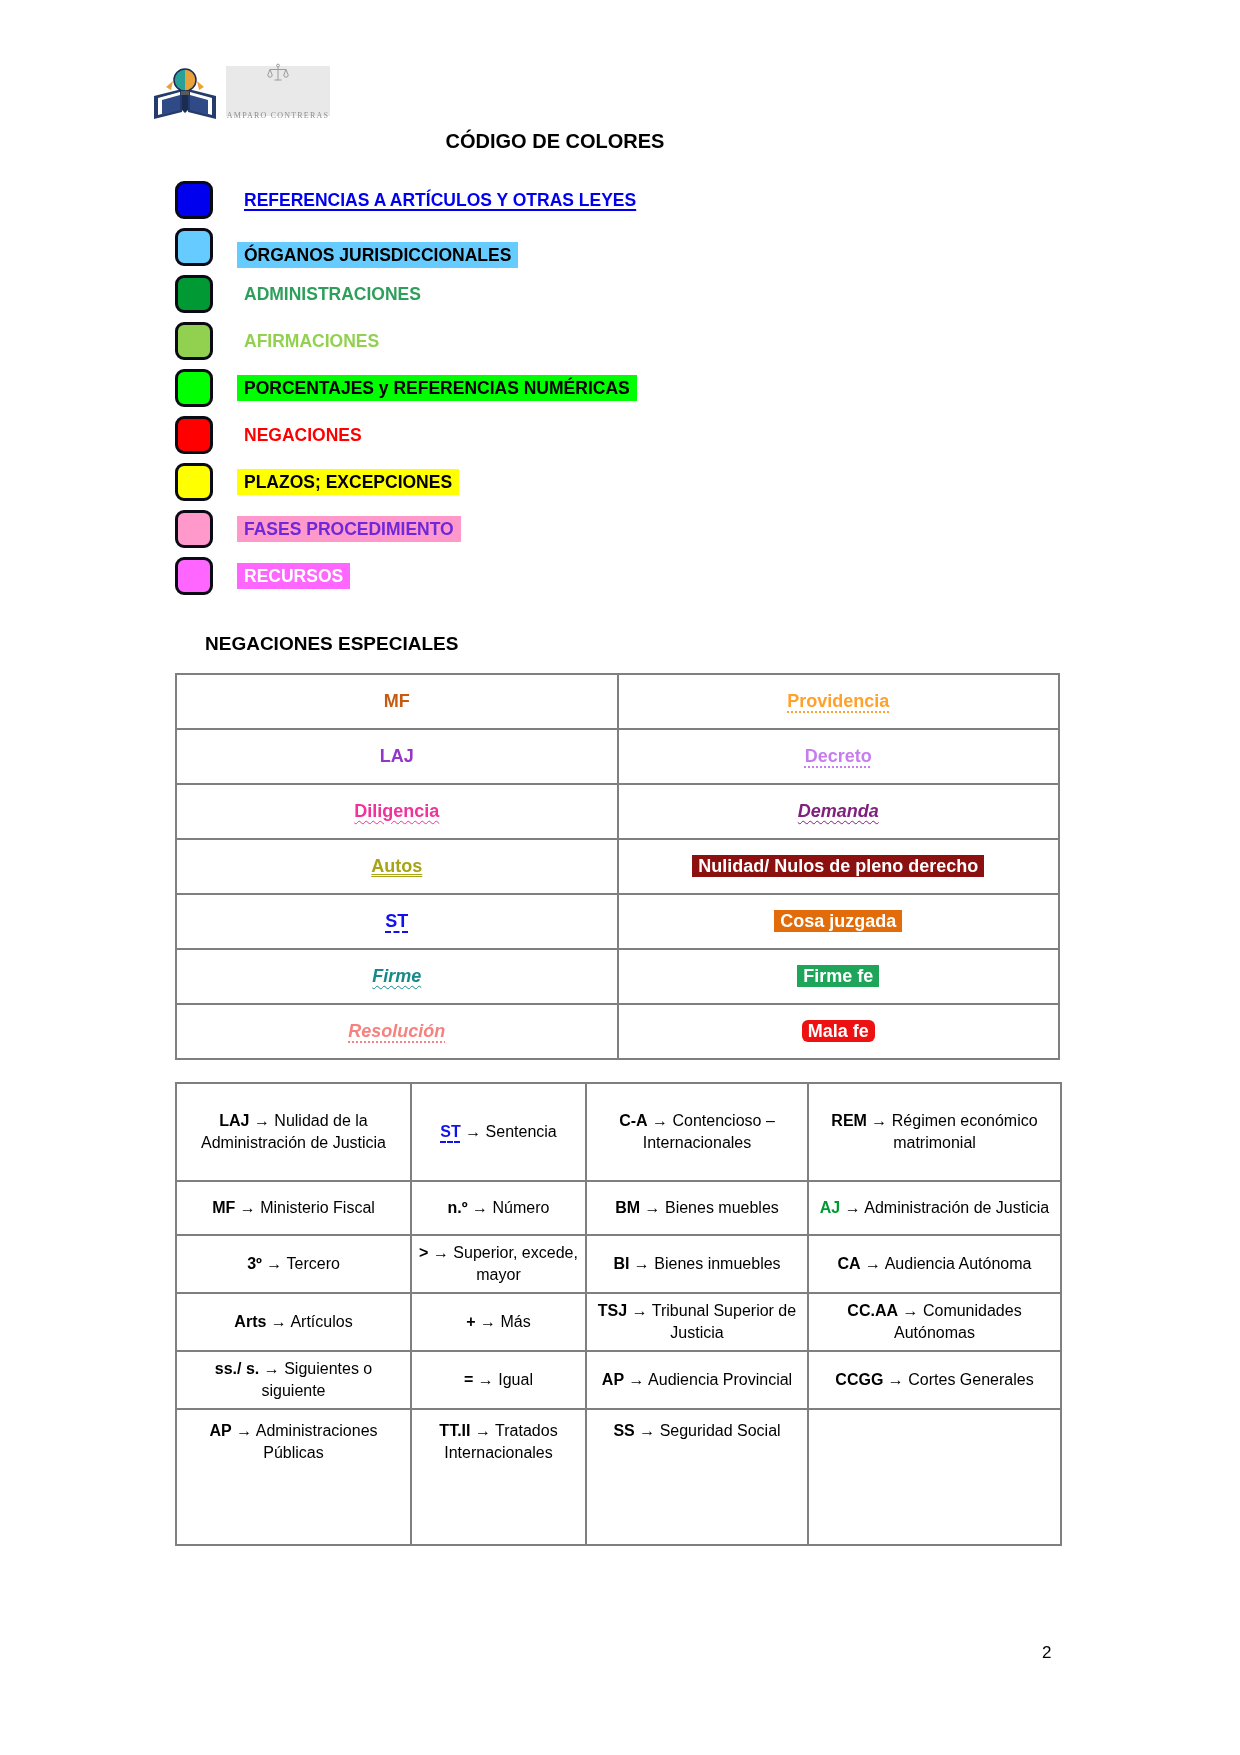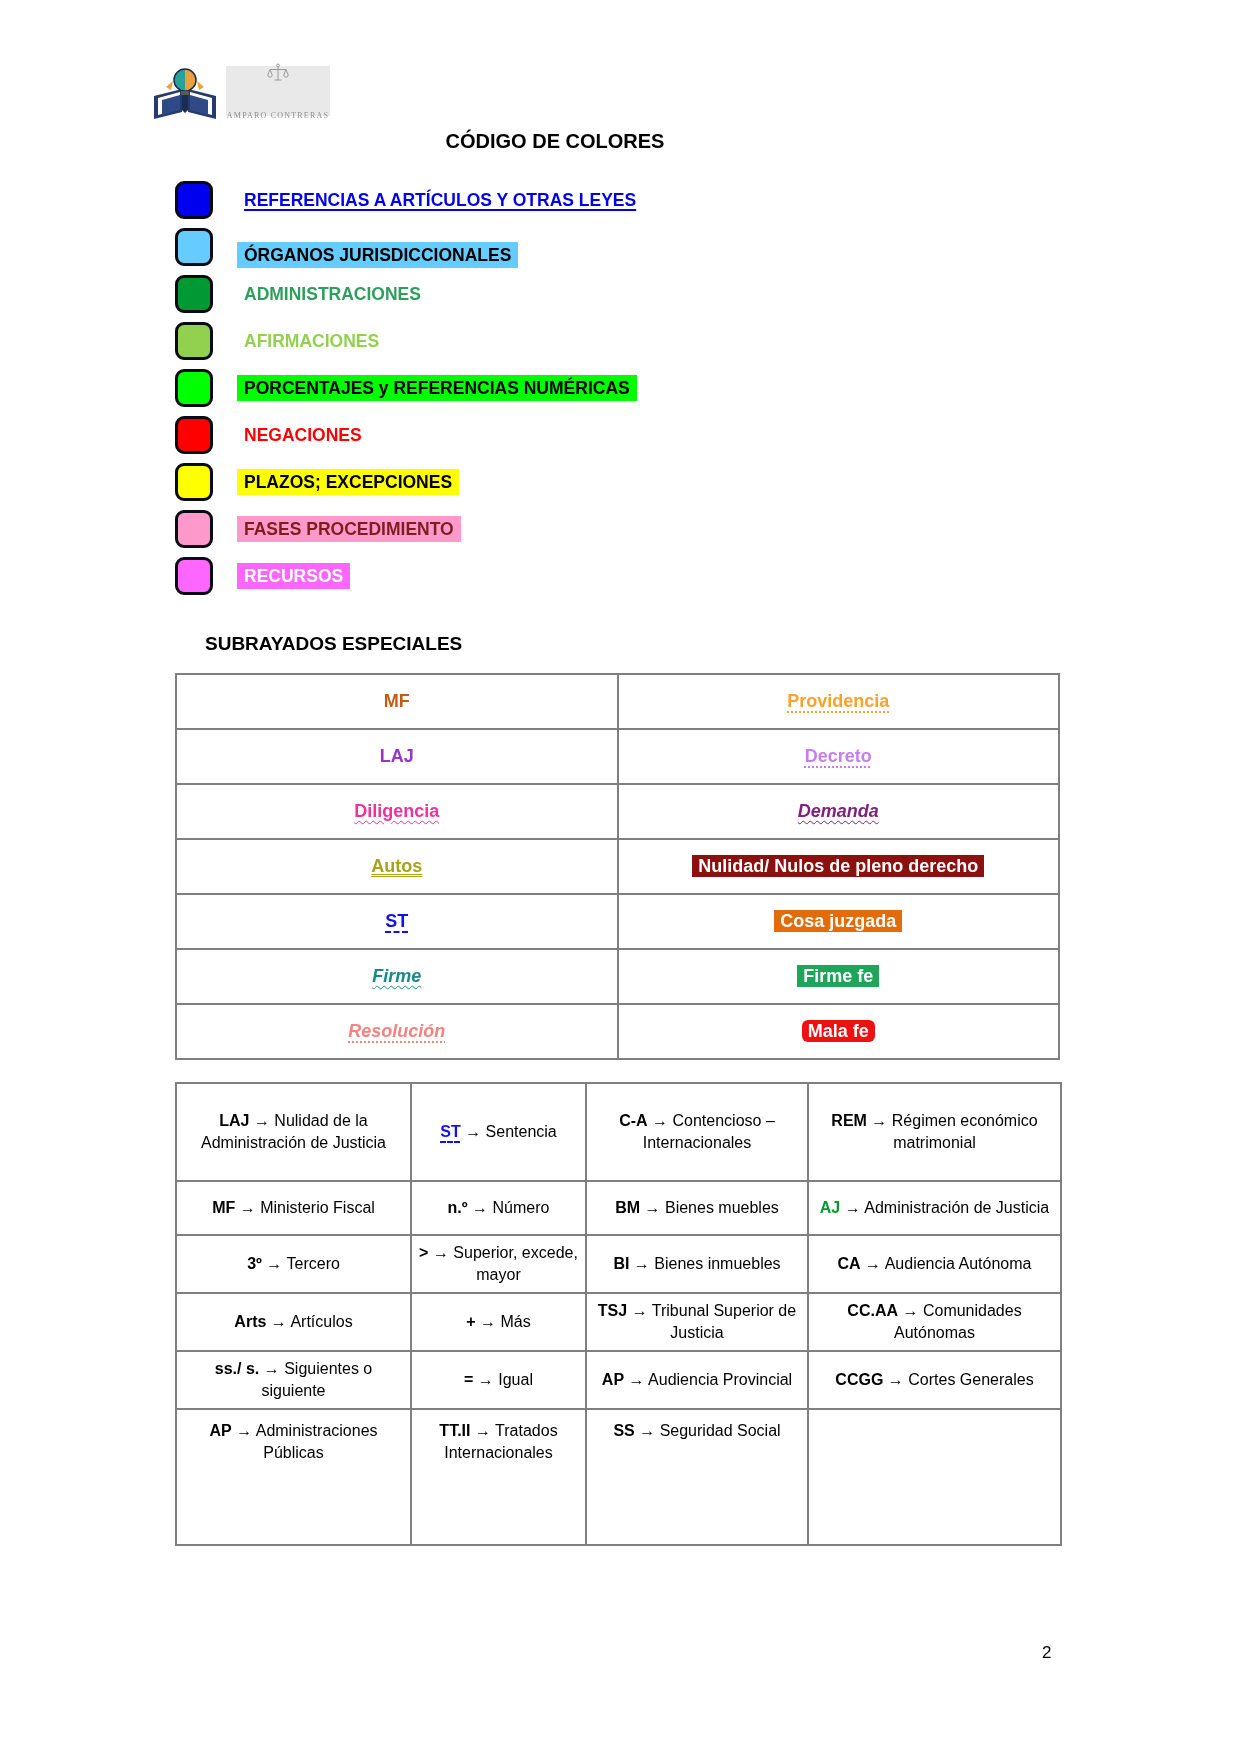--- a/index.html
+++ b/index.html
@@ -123,29 +123,29 @@
     <div class="legend-item">
       <span class="swatch" style="background-color: rgb(255, 0, 0);"></span>
       <span class="legend-label" style="color: rgb(255, 0, 0);">NEGACIONES</span>
     </div>
     <div class="legend-item">
       <span class="swatch" style="background-color: rgb(255, 255, 0);"></span>
       <span class="legend-label" style="background-color: rgb(255, 255, 0); color: rgb(0, 0, 0);">PLAZOS; EXCEPCIONES</span>
     </div>
     <div class="legend-item">
       <span class="swatch" style="background-color: rgb(255, 153, 204);"></span>
-      <span class="legend-label" style="background-color: rgb(255, 153, 204); color: #7f1d1d;">FASES PROCEDIMIENTO</span>
+      <span class="legend-label" style="background-color: rgb(255, 153, 204); color: #6d28d9;">FASES PROCEDIMIENTO</span>
     </div>
     <div class="legend-item">
       <span class="swatch" style="background-color: rgb(255, 102, 255);"></span>
       <span class="legend-label" style="background-color: rgb(255, 102, 255); color: rgb(255, 255, 255);">RECURSOS</span>
     </div>
   </div>
 
-  <h2 class="section-heading h1-sub">SUBRAYADOS ESPECIALES</h2>
+  <h2 class="section-heading h1-sub">NEGACIONES ESPECIALES</h2>
 
   <table class="tbl-sub">
     <tbody>
         <tr>
       <td><span style="color: rgb(197, 90, 17);">MF</span></td>
       <td><span class="u-dotted" style="color: rgb(255, 161, 43);">Providencia</span></td>
     </tr>
     <tr>
       <td><span style="color: rgb(148, 54, 200);">LAJ</span></td>
       <td><span class="u-dotted" style="color: rgb(199, 125, 240);">Decreto</span></td>

